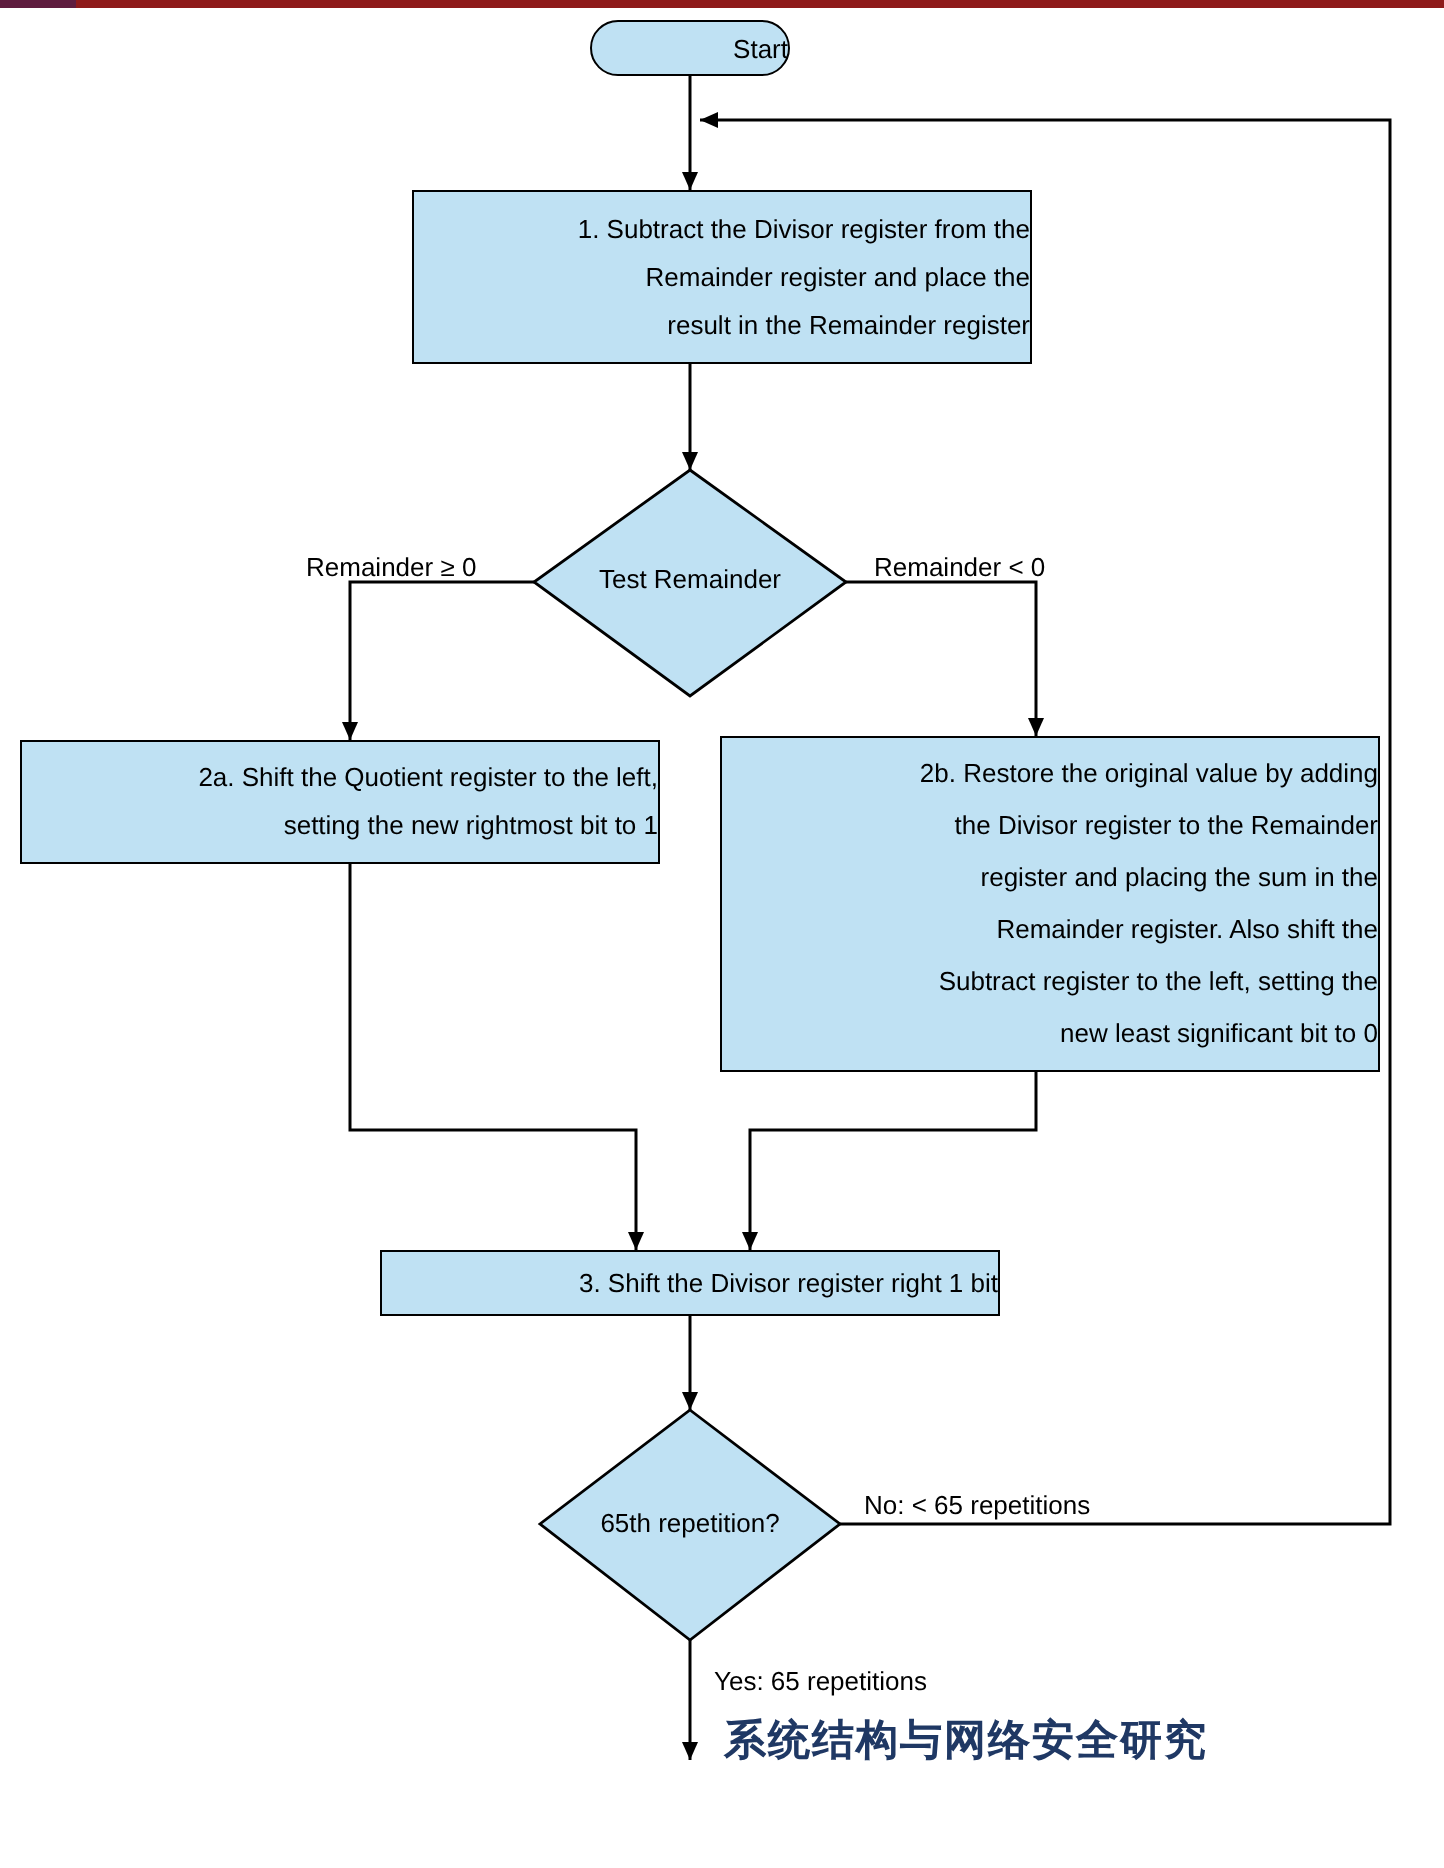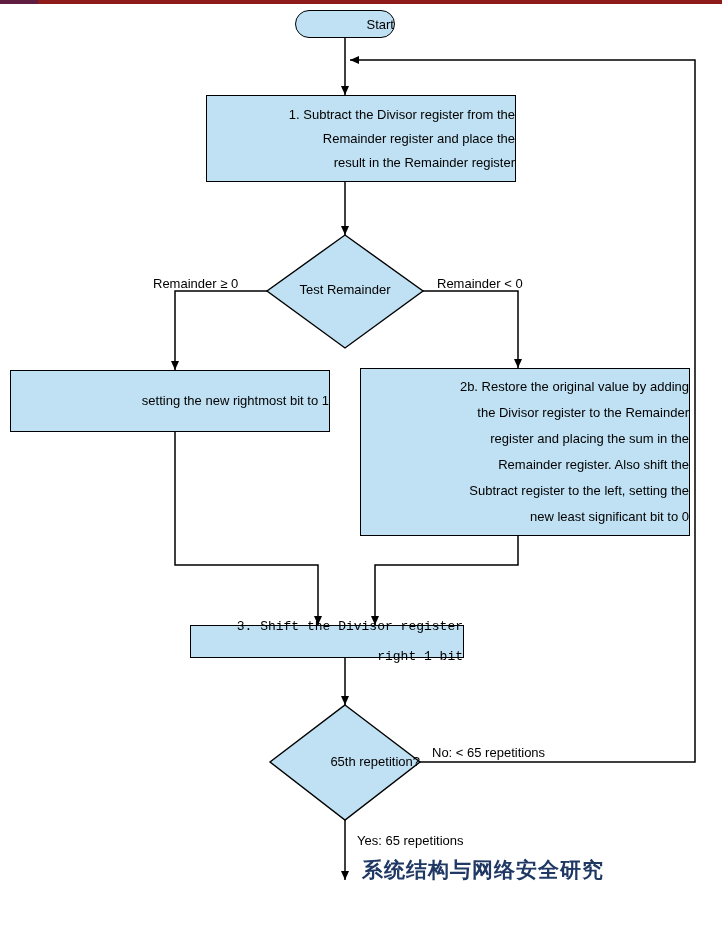--- a/index.html
+++ b/index.html
@@ -25,25 +25,25 @@
   .node .ln { width:100%; }
   .node.big .ln { line-height:26px; }
 
   .dtext { position:absolute; z-index:3; font-size:13px; text-align:center; }
   .lbl   { position:absolute; z-index:3; font-size:13px; white-space:nowrap;margin-top:12px; }
 
   #start  { left:295px; top:10px;  width:100px; height:28px; }
   #step1  { left:190px; top:95px;  width:310px; height:87px;margin-left:16px; }
   #step2a { left:10px;  top:370px; width:320px; height:62px; }
   #step2b { left:360px; top:368px; width:330px; height:168px; }
-  #step3  { left:190px; top:625px; width:274px; height:33px; line-height:30px;font-family:Liberation Mono, monospace; }
+  #step3  { left:190px; top:625px; width:310px; height:33px; line-height:30px; }
   #done   { left:293px; top:880px; width:100px; height:28px; }
 
   #dtext1 { left:267px; top:282px; width:156px; }
-  #dtext2 { left:270px; top:754px; width:150px;text-align:right; }
+  #dtext2 { left:270px; top:754px; width:150px; }
 
   #lbl-ge  { left:153px; top:264px; }
   #lbl-lt  { left:437px; top:264px; }
   #lbl-no  { left:432px; top:733px; }
   #lbl-yes { left:357px; top:821px; }
 </style>
 </head>
 <body>
 
 <div class="canvas">
@@ -83,20 +83,21 @@
     <div class="ln">Remainder register and place the</div>
     <div class="ln">result in the Remainder register</div>
   </div>
 
   <div id="dtext1" class="dtext">Test Remainder</div>
 
   <div id="lbl-ge" class="lbl">Remainder ≥ 0</div>
   <div id="lbl-lt" class="lbl">Remainder &lt; 0</div>
 
   <div id="step2a" class="node">
+    <div class="ln">2a.  Shift the Quotient register to the left,</div>
     <div class="ln">setting the new rightmost bit to 1</div>
   </div>
 
   <div id="step2b" class="node big">
     <div class="ln">2b.  Restore the original value by adding</div>
     <div class="ln">the Divisor register to the Remainder</div>
     <div class="ln">register and placing the sum in the</div>
     <div class="ln">Remainder register. Also shift the</div>
     <div class="ln">Subtract register to the left, setting the</div>
     <div class="ln">new least significant bit to 0</div>

